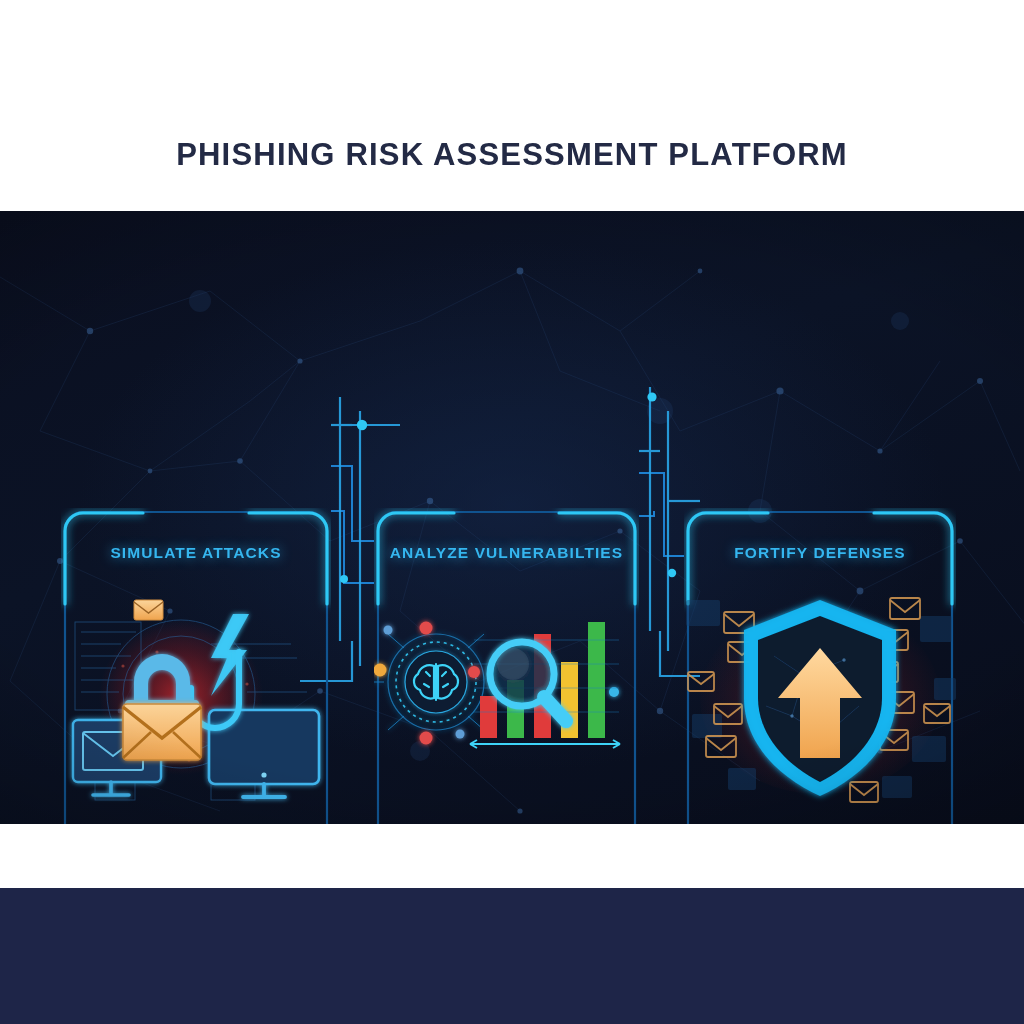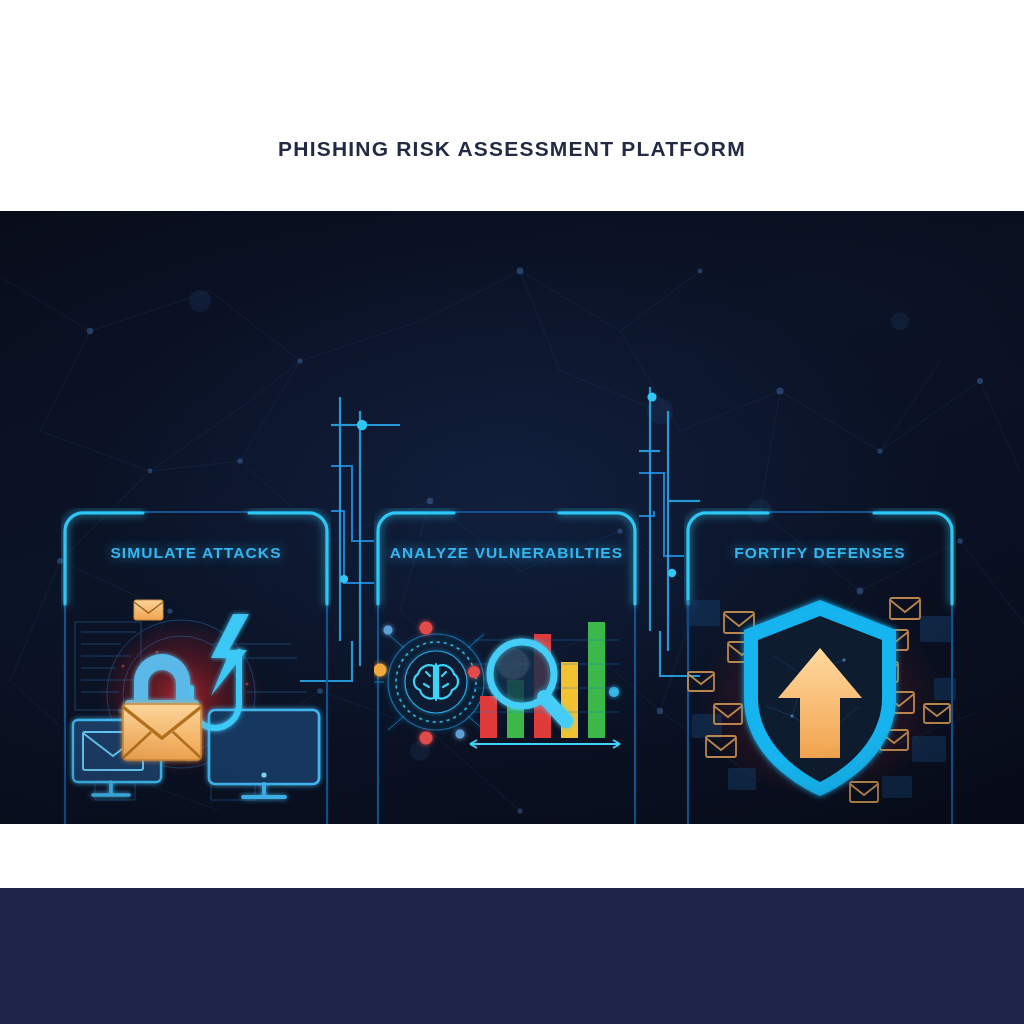--- a/index.html
+++ b/index.html
@@ -9,21 +9,21 @@
   #stage { position:relative; width:1024px; height:1024px; background:#fdfdfd; }
 
   
   .header-band {
     position:absolute; left:0; top:0; width:1024px; height:211px;
     background:#ffffff;
   }
   .page-title {
     position:absolute; left:0; top:137px; width:1024px;
     text-align:center;
-    font-size:21px; font-weight:bold; letter-spacing:1.2px;
+    font-size:31px; font-weight:bold; letter-spacing:1.2px;
     color:#232a45;
     font-family:"Liberation Sans", sans-serif;
   }
 
   
   .hero {
     position:absolute; left:0; top:211px; width:1024px; height:613px;
     background:
       radial-gradient(ellipse 620px 380px at 50% 48%, rgba(22,42,80,.55) 0%, rgba(10,17,36,0) 70%),
       linear-gradient(160deg,#0a0f20 0%,#0b1326 40%,#080d1c 100%);

